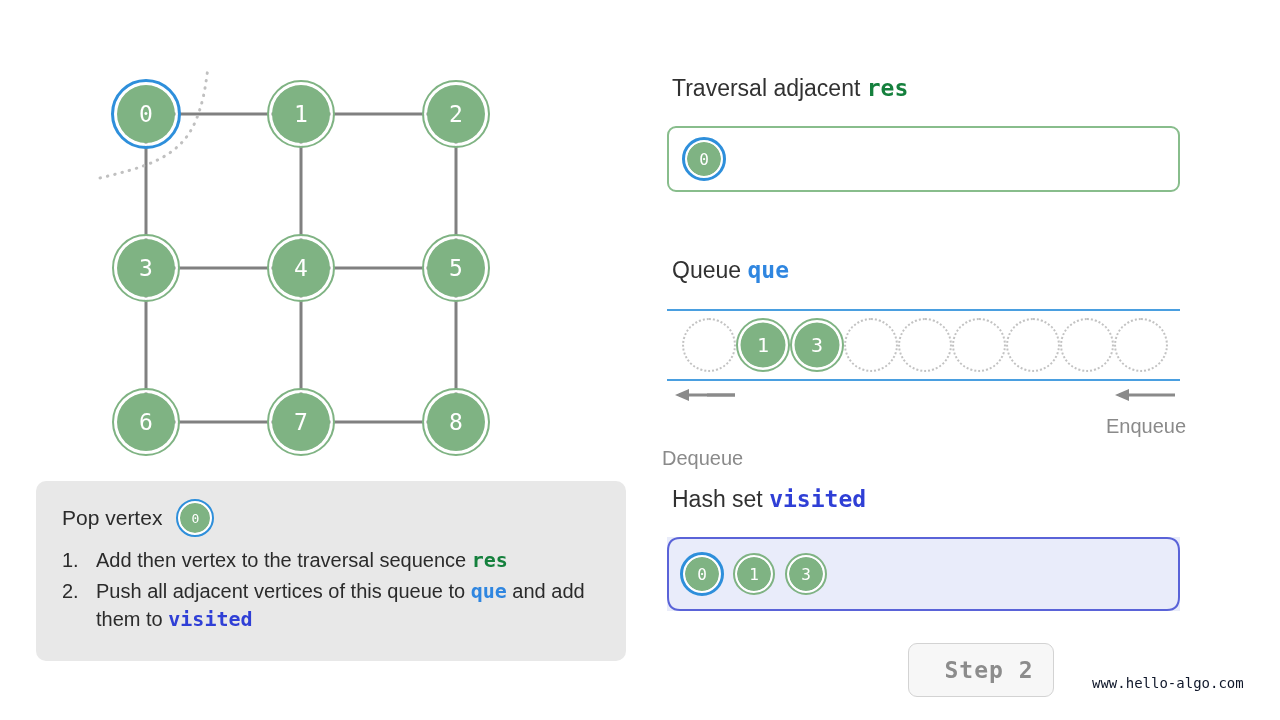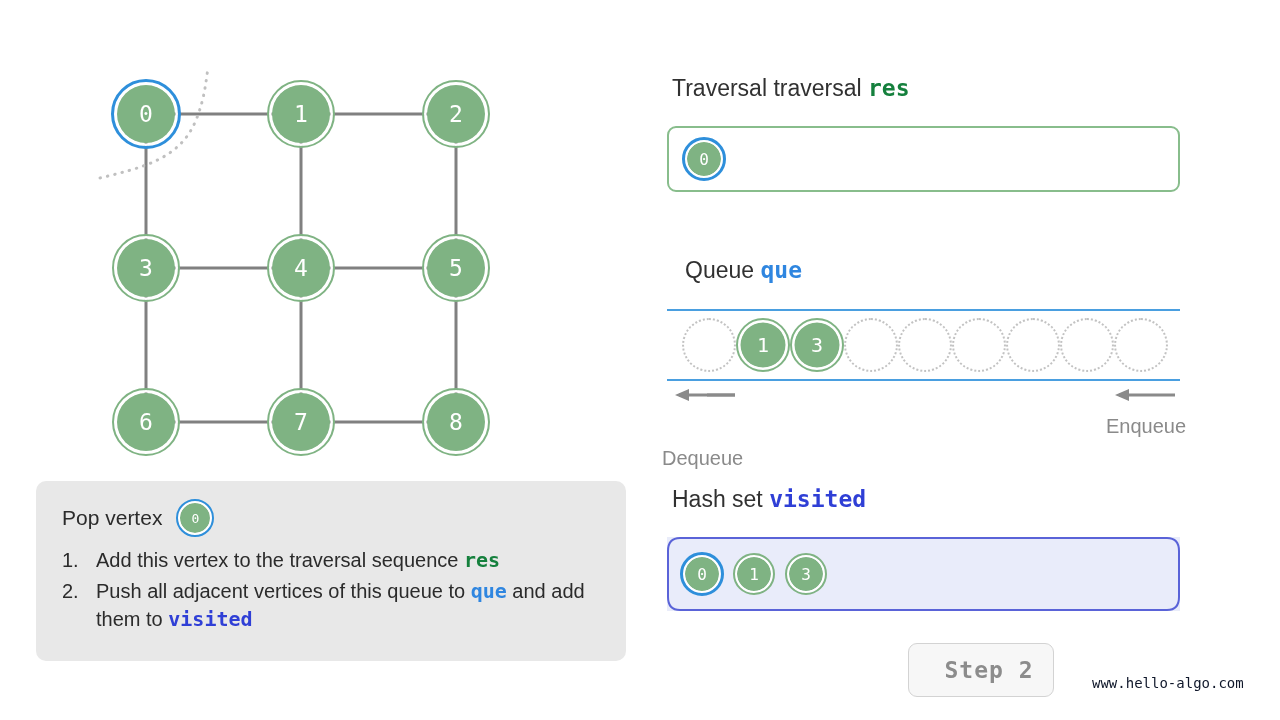--- a/index.html
+++ b/index.html
@@ -281,38 +281,38 @@
 </div>
 
 <div id="explain-card">
   <div id="explain-head">
     <span>Pop vertex</span>
     <span class="node inline-node ring-blue">0</span>
   </div>
   <ol id="explain-list">
       <li>
         <span class="li-num">1.</span>
-        <span><span>Add this vertex to the traversal sequence </span><span class="mono-green">res</span></span>
+        <span><span>Add then vertex to the traversal sequence </span><span class="mono-green">res</span></span>
       </li>
       <li>
         <span class="li-num">2.</span>
         <span><span>Push all adjacent vertices of this queue to </span><span class="mono-blue">que</span><span> and add them to </span><span class="mono-indigo">visited</span></span>
       </li>
     </ol>
 </div>
 
 <div class="panel-title" style="left:672px; top:75px;">
-  <span>Traversal traversal</span>
+  <span>Traversal adjacent</span>
   <span class="mono-green">res</span>
 </div>
 <div id="res-box">
     <div class="node box-node ring-blue">0</div>
   </div>
 
-<div class="panel-title" style="left:672px; top:257px;margin-left:13px;">
+<div class="panel-title" style="left:672px; top:257px;">
   <span>Queue</span>
   <span class="mono-blue">que</span>
 </div>
 <div id="queue-area">
   <div class="q-line"></div>
   <div id="queue-slots">
       <div class="q-slot empty"></div>
       <div class="q-slot">
         <div class="node q-node ring-green">1</div>
       </div>

